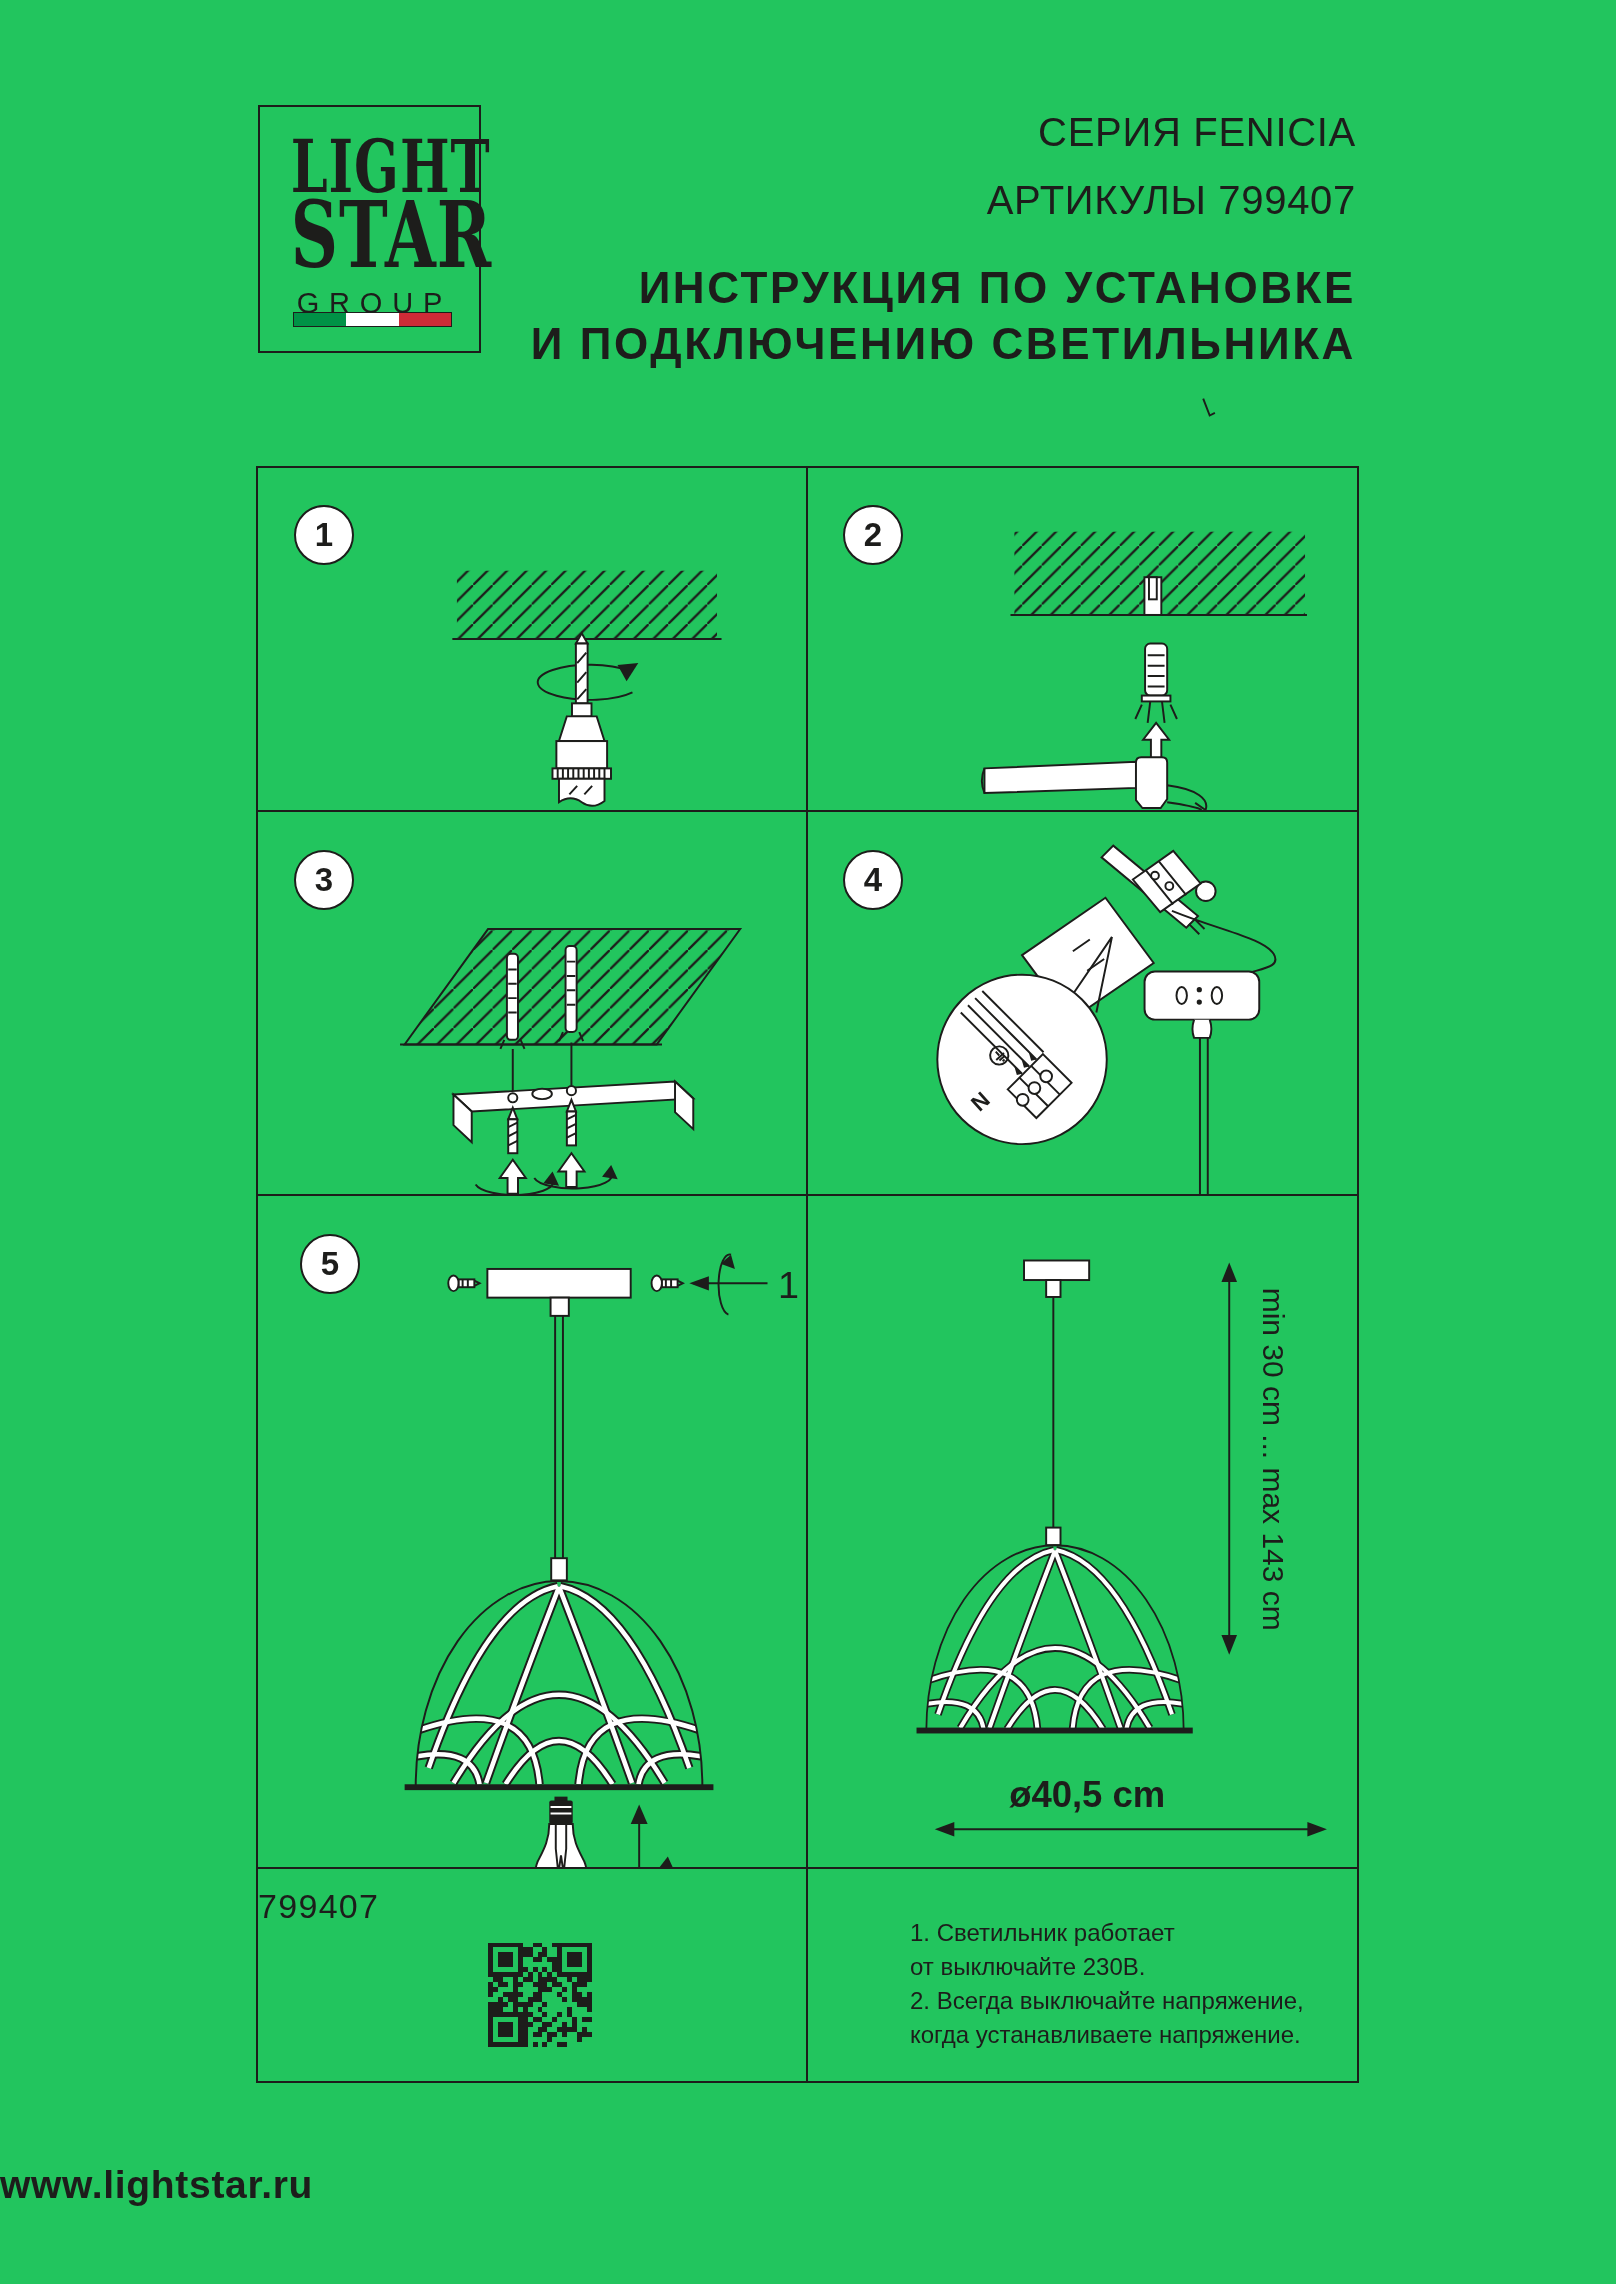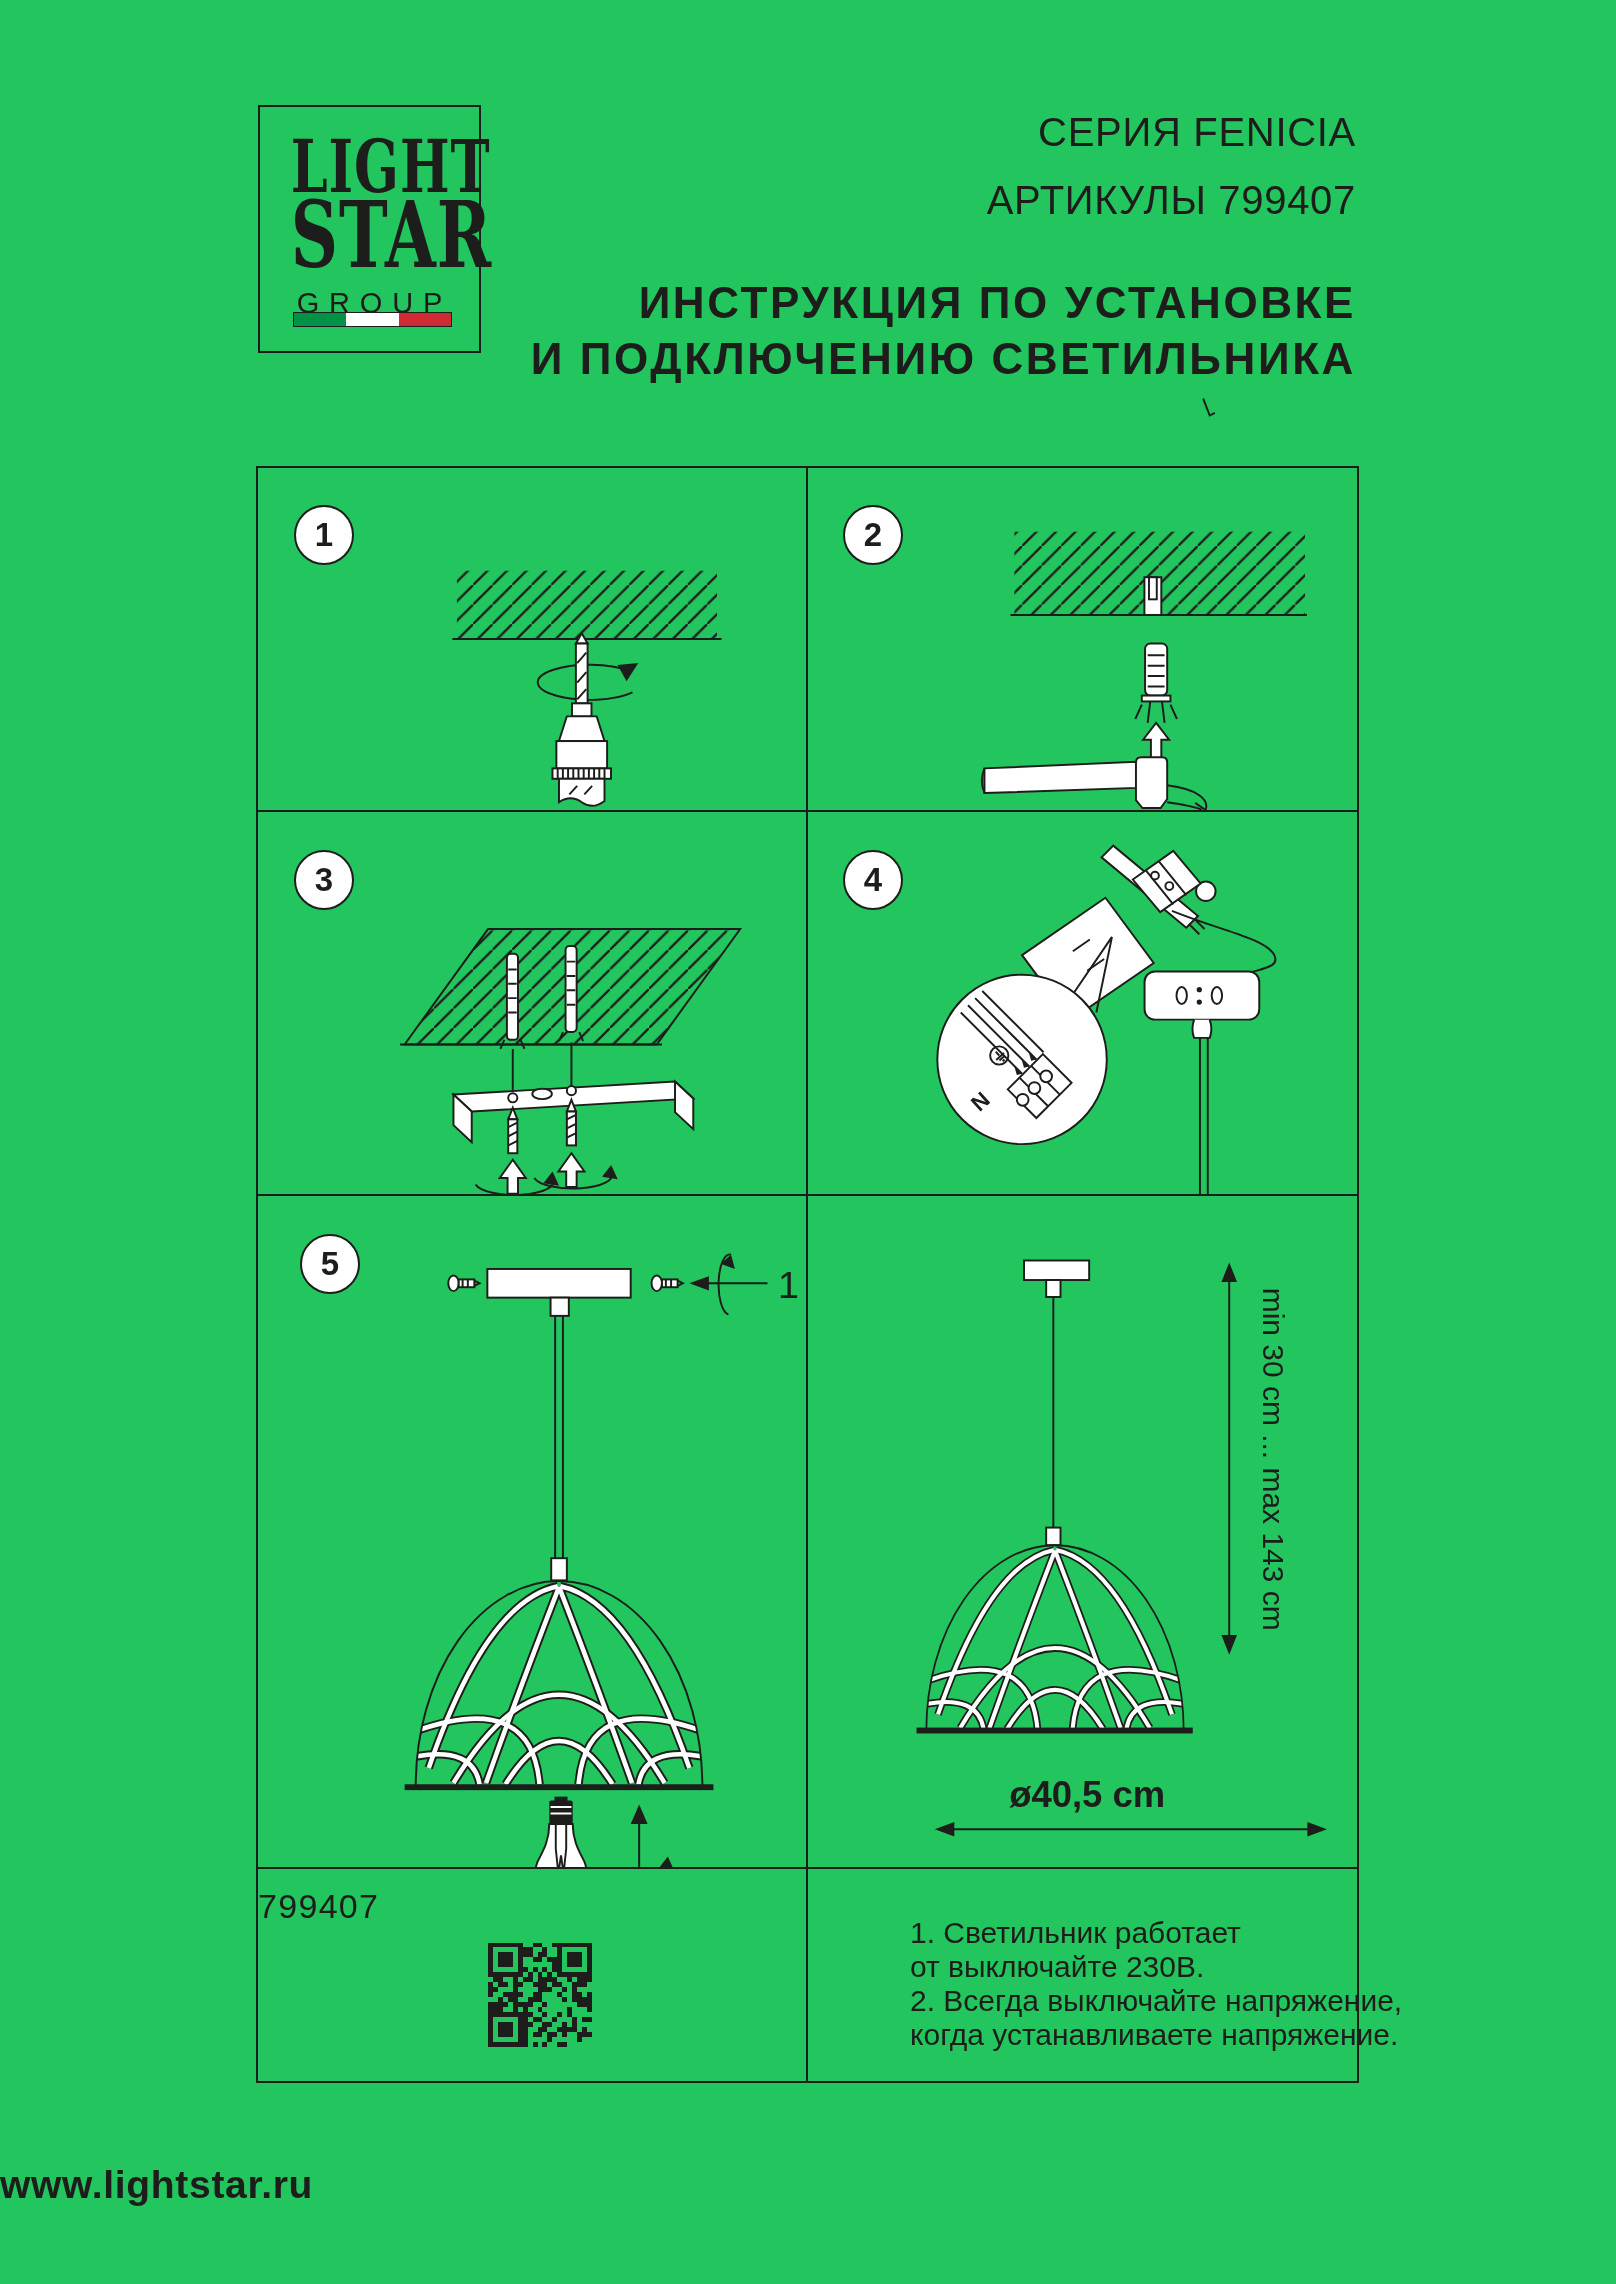--- a/index.html
+++ b/index.html
@@ -11,29 +11,29 @@
   .logo-light{left:0;top:23.4px;width:100%;text-align:center;font-family:"DejaVu Serif",serif;
               font-weight:bold;font-size:73px;line-height:1;transform:scaleX(.72);letter-spacing:1.3px;}
   .logo-star{left:0;top:83px;width:100%;text-align:center;font-family:"DejaVu Serif",serif;
              font-weight:bold;font-size:91px;line-height:1;transform:scaleX(.72);letter-spacing:1.3px;}
   .logo-group{left:0;top:182px;width:100%;text-align:center;font-size:29px;font-weight:400;
               letter-spacing:9.8px;text-indent:9.8px;line-height:1;}
   .flag{left:33px;top:205px;width:157px;height:13px;border:1.3px solid #1d1d1b;display:flex;box-sizing:content-box;}
   .flag>div{flex:1;height:100%;}
   
   .hdr1{right:260px;top:98px;text-align:right;font-weight:normal;font-size:40px;line-height:68px;letter-spacing:0.7px;}
-  .hdr2{right:260px;top:260px;text-align:right;font-weight:bold;font-size:44px;line-height:56px;letter-spacing:2.6px;margin-top:15px;}
+  .hdr2{right:260px;top:260px;text-align:right;font-weight:bold;font-size:44px;line-height:56px;letter-spacing:2.6px;}
   
   .tbl{left:256px;top:466px;width:1103px;height:1617px;border:2px solid #1d1d1b;box-sizing:border-box;}
   .vline{left:548px;top:0;width:2px;height:100%;background:#1d1d1b;}
   .hline{left:0;width:100%;height:2px;background:#1d1d1b;}
   .num-circle{width:60px;height:60px;border:2px solid #1d1d1b;border-radius:50%;box-sizing:border-box;
               display:flex;align-items:center;justify-content:center;font-size:33px;font-weight:bold;background:#fff;}
   .article{left:258px;top:1887px;width:548px;text-align:left;font-size:34px;font-weight:400;letter-spacing:1.3px;}
-  .notes{left:910px;top:1916px;font-size:30px;line-height:34px;font-weight:400;}
+  .notes{left:910px;top:1916px;font-size:24px;line-height:34px;font-weight:400;}
   .footer{left:0;top:2163px;width:100%;text-align:left;font-weight:bold;font-size:39px;letter-spacing:0.7px;}
   .stray{left:1198px;top:396px;}
   svg{display:block;}
   .ln{stroke:#1d1d1b;stroke-width:3;fill:none;}
   .lnw{stroke:#1d1d1b;stroke-width:3;fill:#fff;}
   .fill{fill:#1d1d1b;stroke:none;}
   text{font-family:"Liberation Sans",sans-serif;fill:#1d1d1b;}
 </style>
 </head>
 <body>

